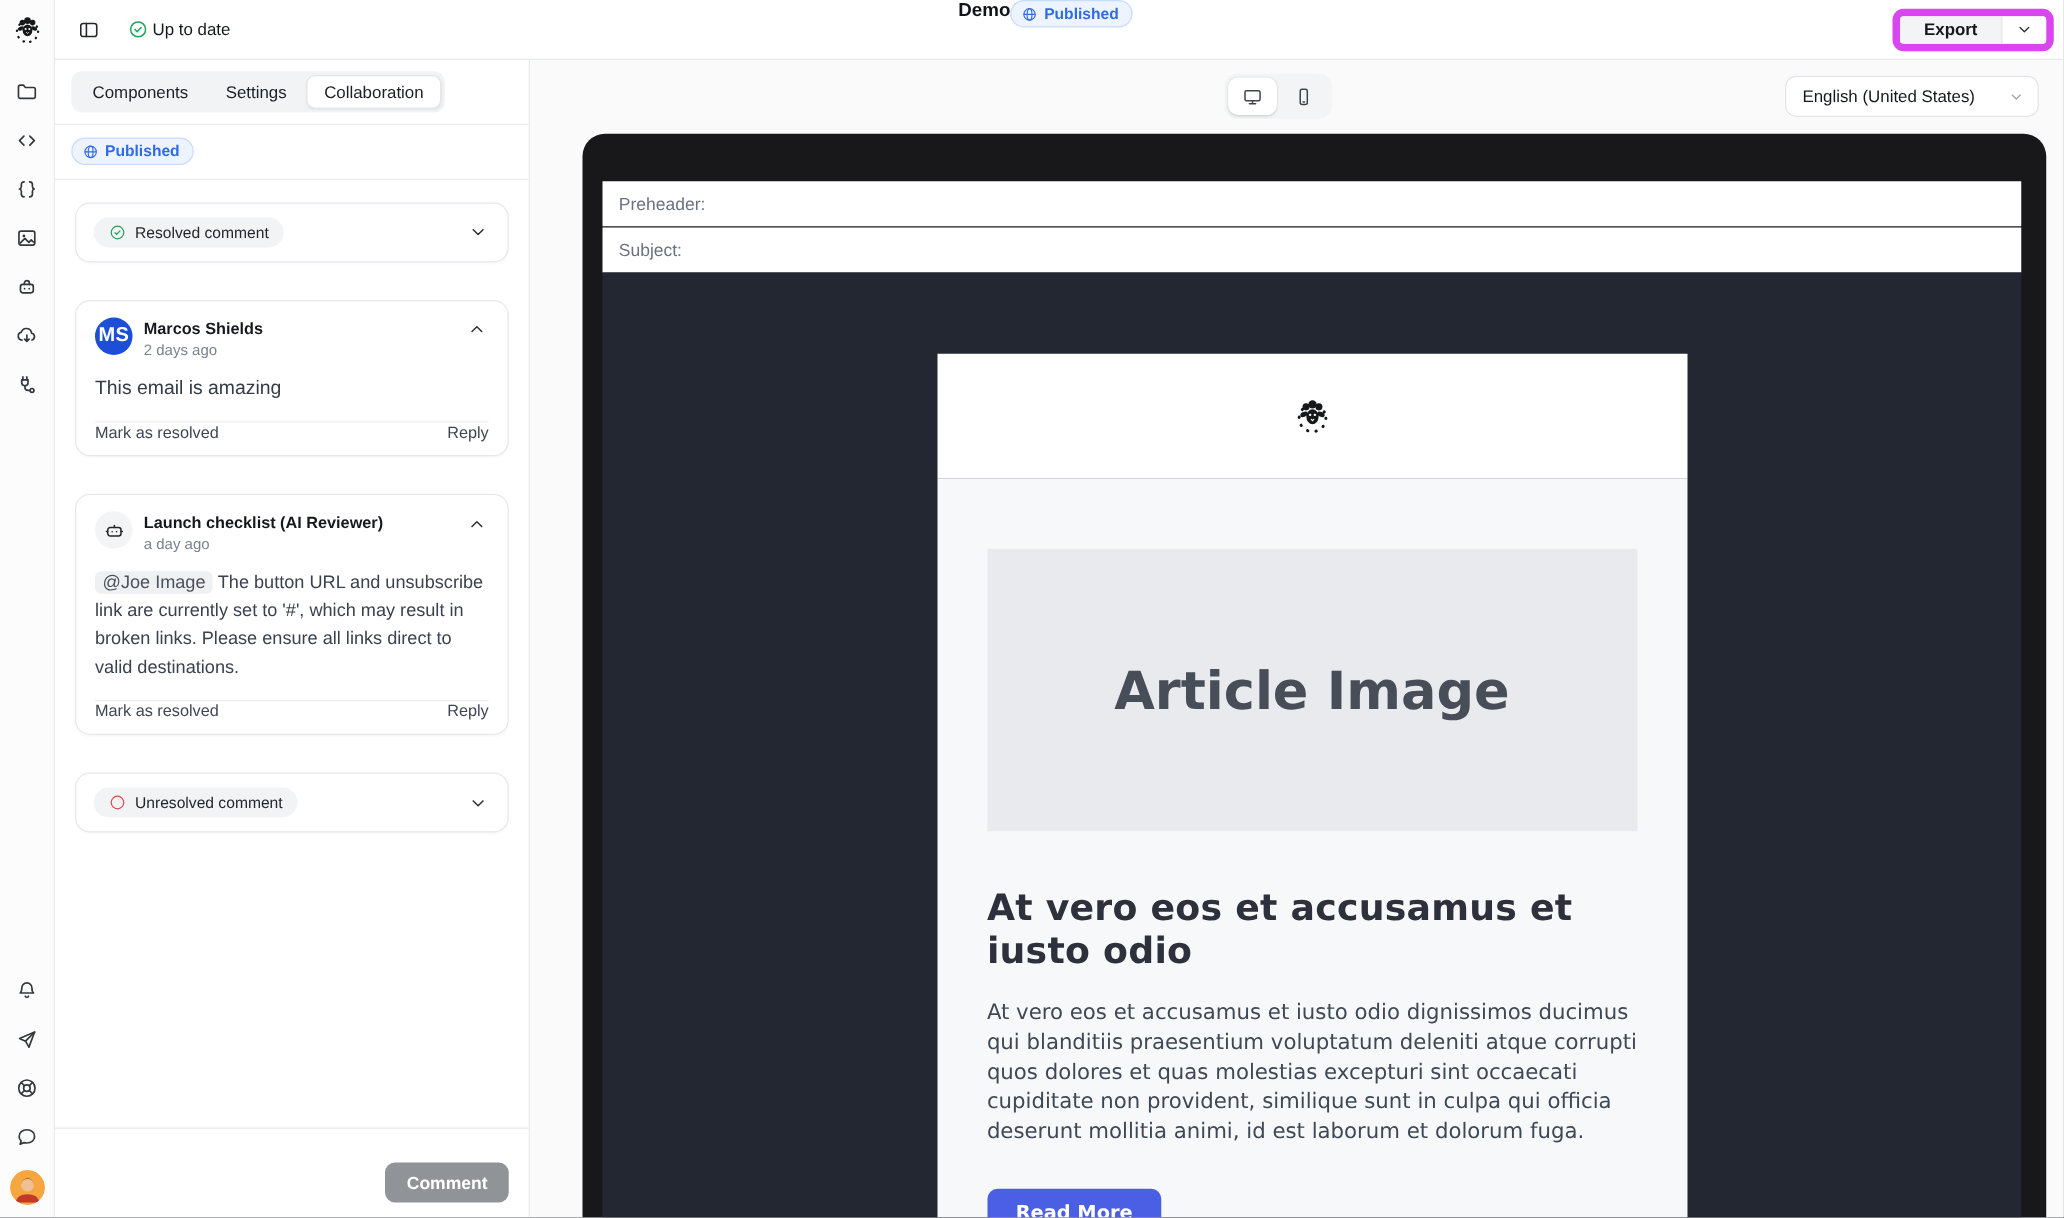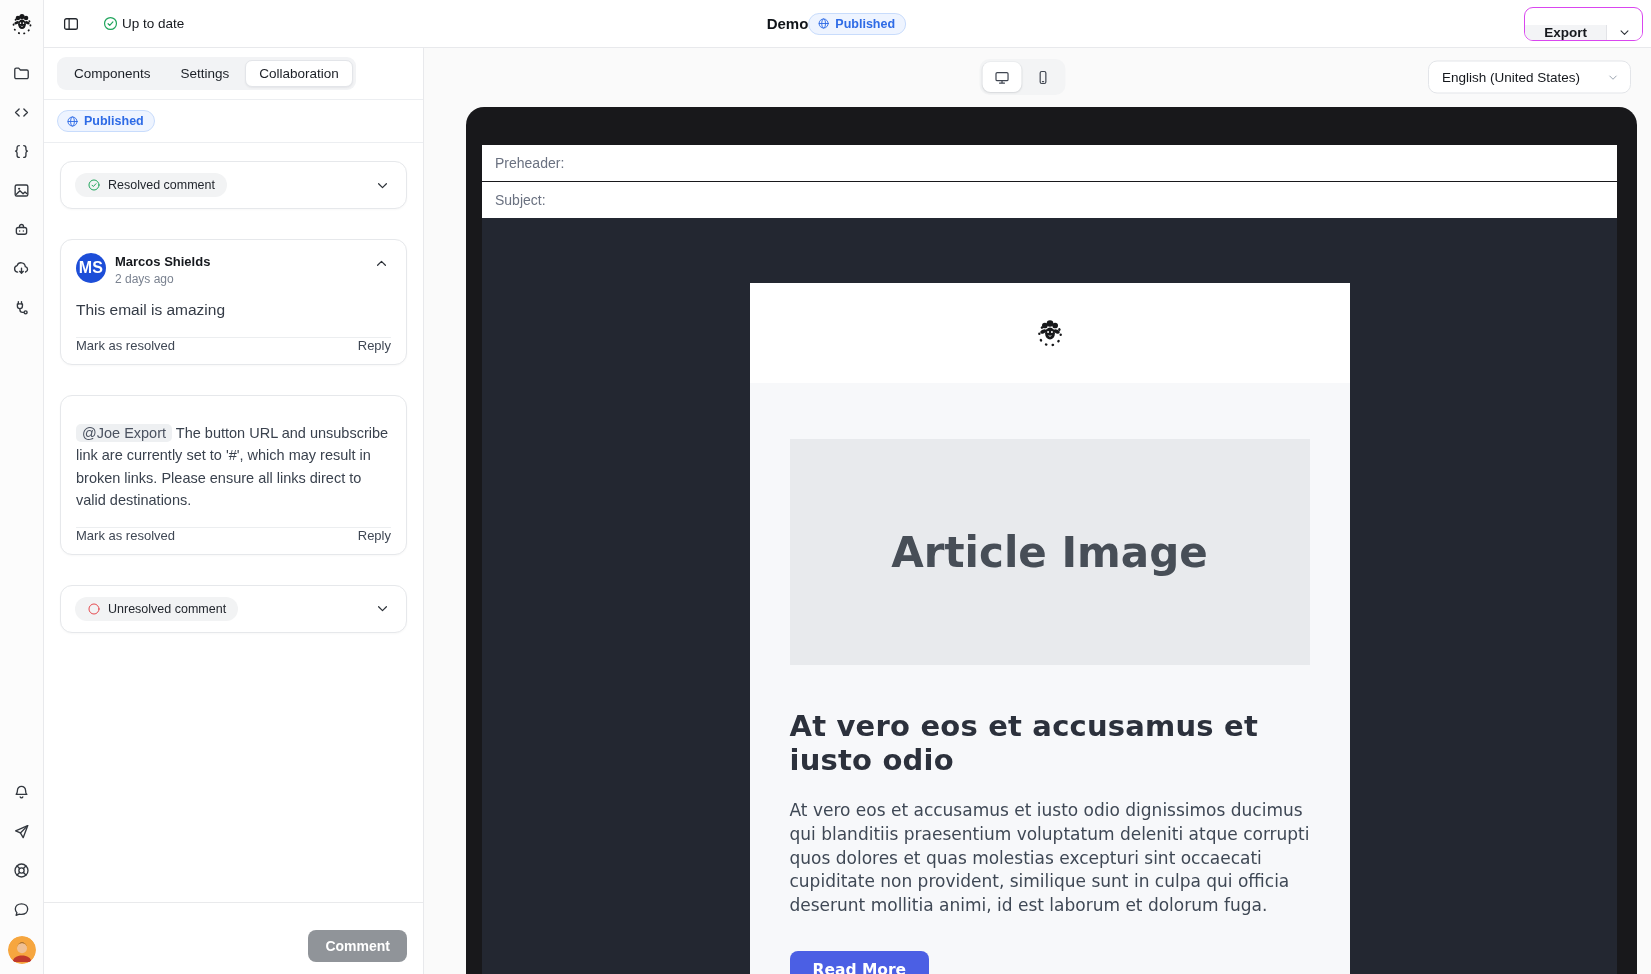--- a/index.html
+++ b/index.html
@@ -27,28 +27,28 @@
   
   .topbar { height:48px; background:#fff; border-bottom:1px solid #e8e9ec; display:flex;
             align-items:center; position:relative; flex-shrink:0; padding:0 8px 0 14px; }
   .tb-left { display:flex; align-items:center; gap:18px; }
   .icon-btn { background:none; border:none; color:#23272d; width:26px; height:26px;
               display:flex; align-items:center; justify-content:center; cursor:pointer; }
   .icon-btn svg { width:18px; height:18px; }
   .sync { display:flex; align-items:center; gap:3px; font-size:13.5px; font-weight:400; color:#15181d; }
   .sync svg { width:17px; height:17px; color:#1fa45b; }
   .tb-center { position:absolute; left:50%; top:0; height:100%; transform:translateX(-58%);
-               display:flex; align-items:center; }
+               display:flex; align-items:flex-start; }
   .doc-title { font-size:15px; font-weight:700; color:#101419; }
   .badge-published { display:inline-flex; align-items:center; gap:5px; padding:3px 10px 3px 8px;
                      border:1px solid #c8dcfc; background:#eef4ff; color:#2e6be6;
                      border-radius:999px; font-size:12.5px; font-weight:600; }
   .badge-published svg { width:13px; height:13px; }
-  .export-group { margin-left:auto; display:flex; border:1px solid #d946ef; border-radius:9px;
-                  overflow:hidden; height:34px;align-items:flex-end; }
+  .export-group { margin-left:auto; display:flex; border:6px solid #d946ef; border-radius:9px;
+                  overflow:hidden; height:34px; }
   .export-main { background:#f3f4f6; border:none; font-family:inherit; font-size:13.5px; font-weight:600;
                  color:#15181d; padding:0 19px; cursor:pointer; }
   .export-caret { background:#fff; border:none; border-left:1px solid #e2e3e7; width:36px; cursor:pointer;
                   display:flex; align-items:center; justify-content:center; color:#2b2f36; }
   .export-caret svg { width:15px; height:15px; }
 
   
   .body-row { flex:1; display:flex; min-height:0; }
 
   
@@ -327,22 +327,41 @@
               </button>
             </div>
             <div class="cc-body">This email is amazing</div>
             <div class="cc-footer">
               <button class="cc-link">Mark as resolved</button>
               <button class="cc-link">Reply</button>
             </div>
           </div>
 
           <div class="card comment-card">
+            <div class="cc-head">
+              <div class="cc-avatar bot">
+                <svg viewBox="0 0 24 24" class="ic">
+                    <rect x="4.5" y="8.5" width="15" height="9.5" rx="2.8"></rect>
+                    <path d="M4.5 13H3M21 13h-1.5M12 8.5V6.2"></path>
+                    <circle cx="9.5" cy="13.2" r="0.9" fill="currentColor" stroke="none"></circle>
+                    <circle cx="14.5" cy="13.2" r="0.9" fill="currentColor" stroke="none"></circle>
+                  </svg>
+              </div>
+              <div class="cc-meta">
+                <div class="cc-name">Launch checklist (AI Reviewer)</div>
+                <div class="cc-time">a day ago</div>
+              </div>
+              <button class="chev-btn">
+                <svg viewBox="0 0 24 24" class="ic">
+                    <path d="M6.5 14.5 12 9l5.5 5.5"></path>
+                  </svg>
+              </button>
+            </div>
             <div class="cc-body small">
-              <span class="mention">@Joe Export</span>
+              <span class="mention">@Joe Image</span>
               <span>The button URL and unsubscribe link are currently set to '#', which may result in broken links. Please ensure all links direct to valid destinations.</span>
             </div>
             <div class="cc-footer">
               <button class="cc-link">Mark as resolved</button>
               <button class="cc-link">Reply</button>
             </div>
           </div>
 
           <div class="card collapse-card">
             <span class="state-pill">

